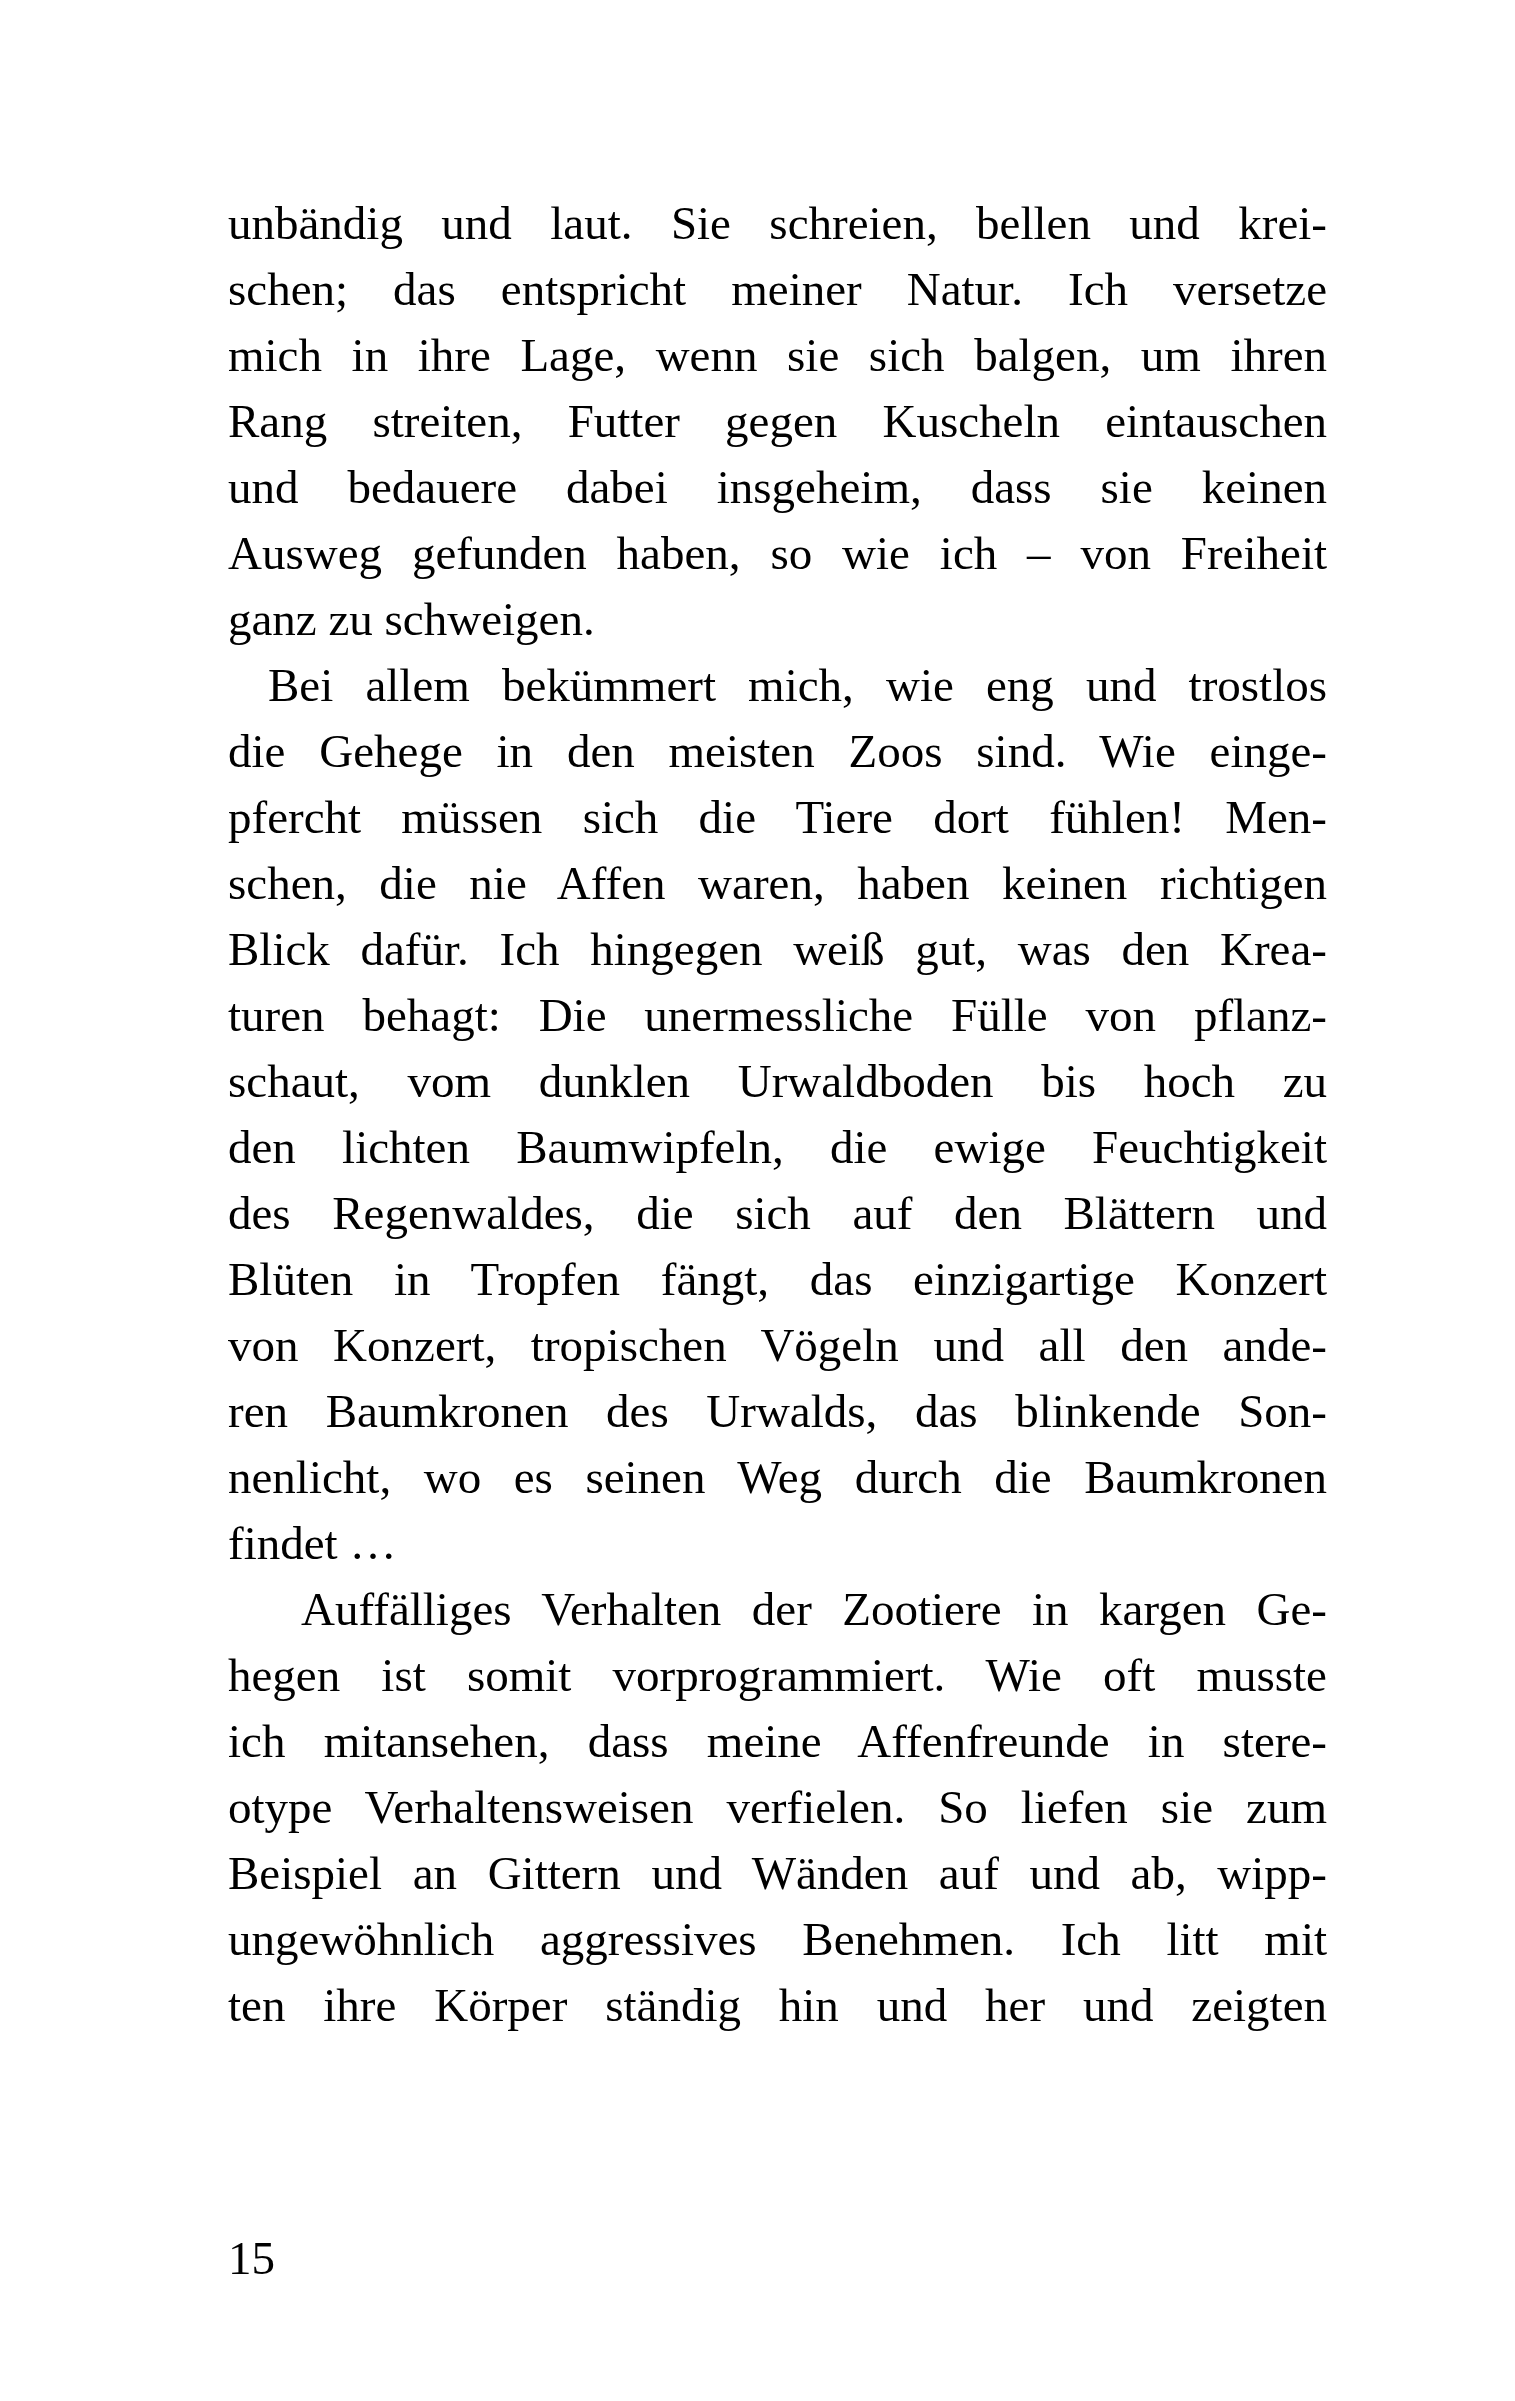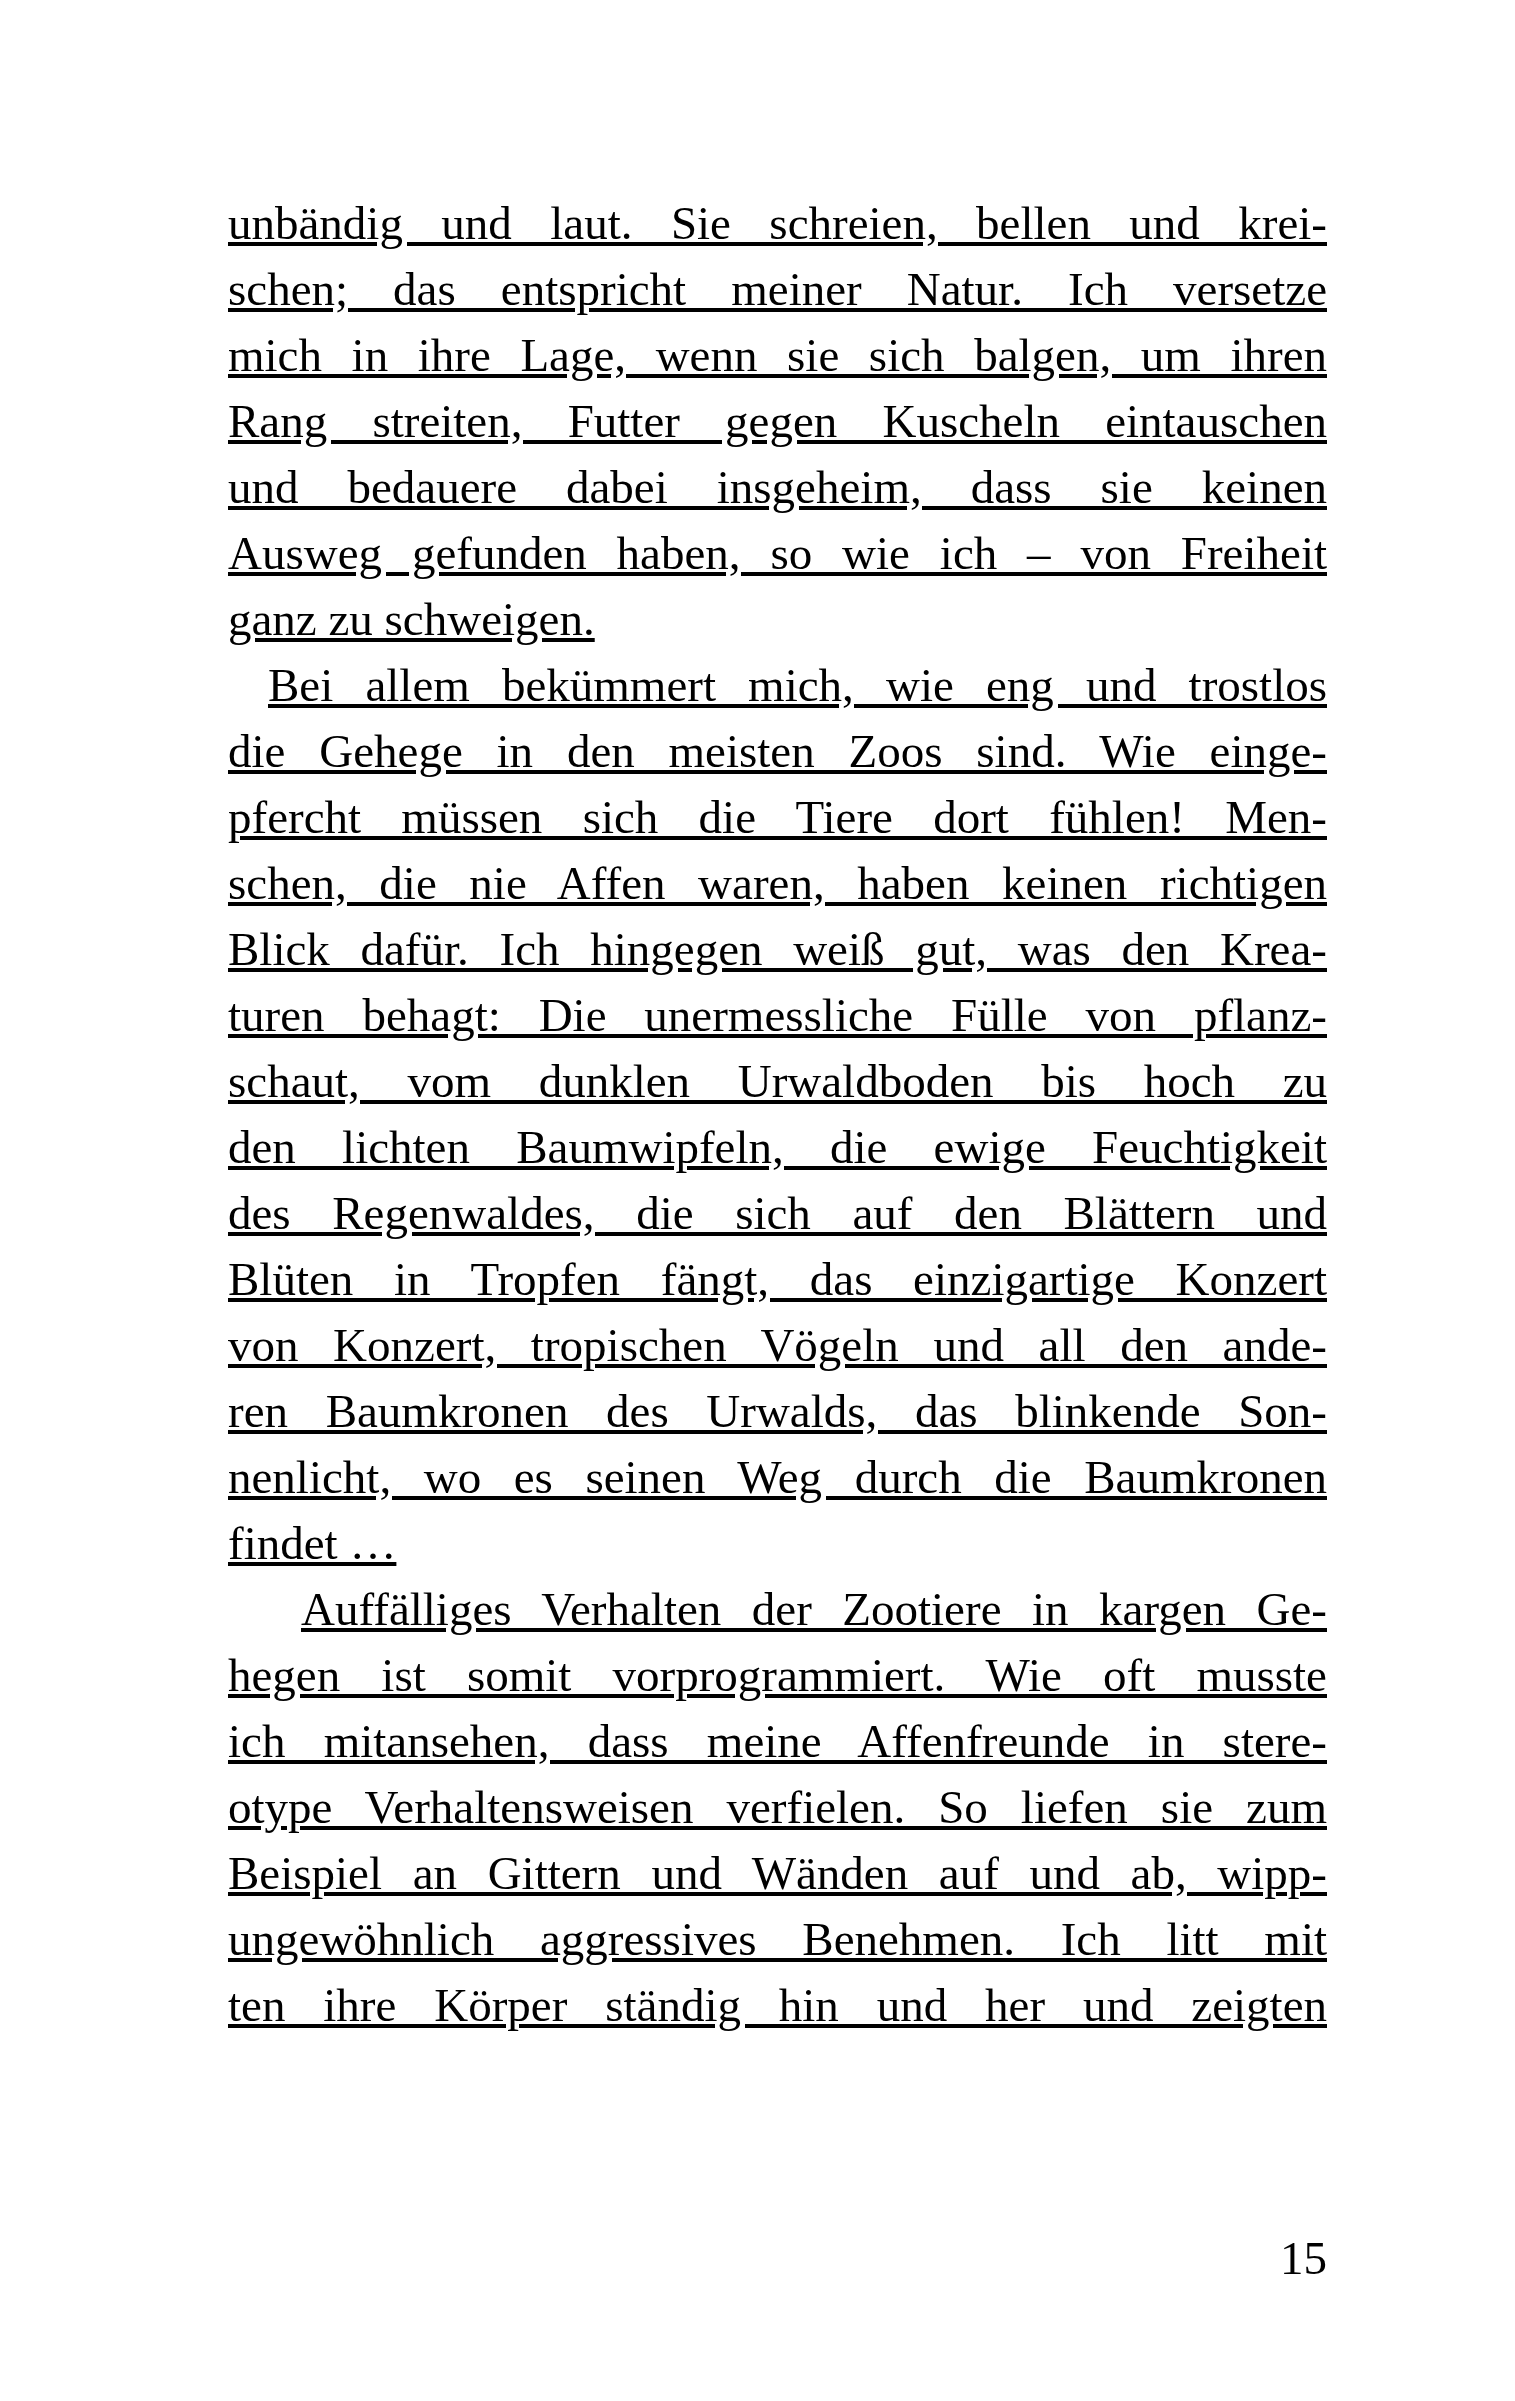--- a/index.html
+++ b/index.html
@@ -19,36 +19,35 @@
     inset: 0;
   }
   .text-block {
     position: absolute;
     left: 228px;
     top: 190px;
     width: 1099px;
     font-size: 47px;
     line-height: 66px;
     text-rendering: optimizeLegibility;
-    text-decoration: underline;
   }
   .line {
     text-align: justify;
     text-align-last: justify;
     text-justify: inter-word;
   }
   .line.flush {
     text-align-last: left;
   }
   .page-footer {
     position: absolute;
     left: 228px;
     top: 2229px;
     width: 1099px;
-    text-align: right;
+    text-align: left;
     font-size: 47px;
     line-height: 59px;
   }
 </style>
 </head>
 <body style="background: rgb(255, 255, 255); color: rgb(0, 0, 0);">
 
 <div class="page">
   <main class="text-block">
       <div class="line">unbändig und laut. Sie schreien, bellen und krei-</div>

